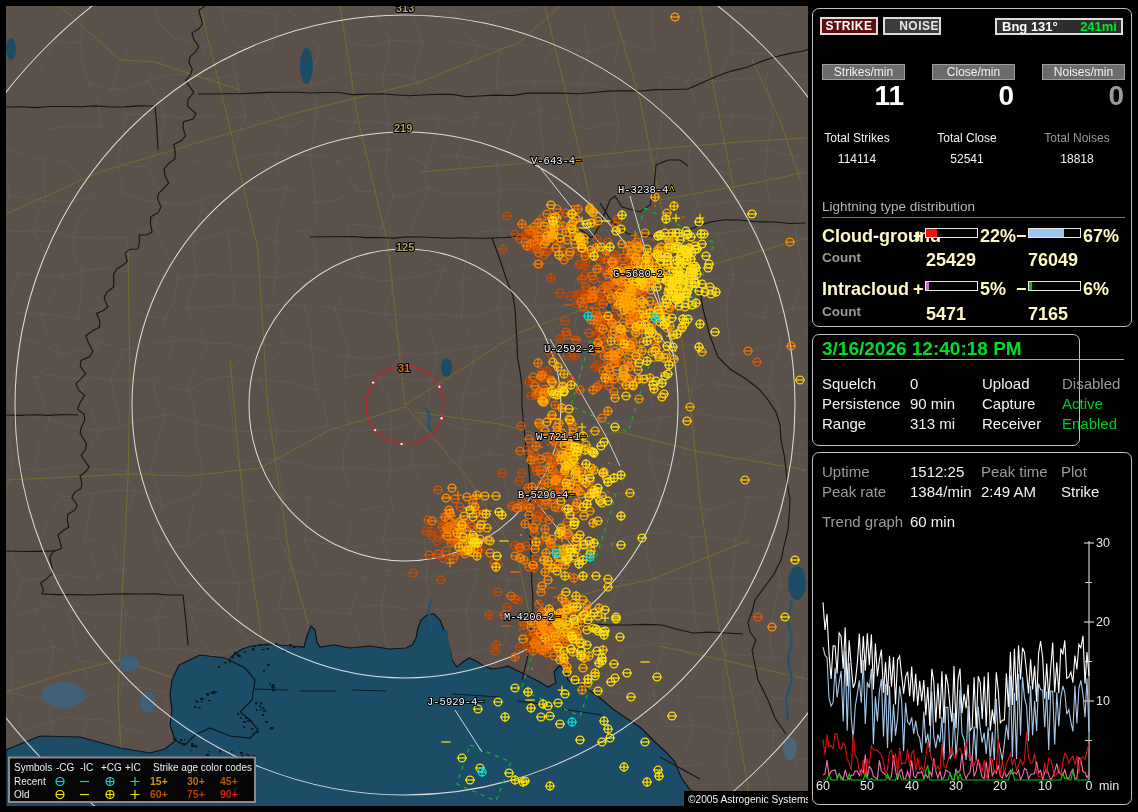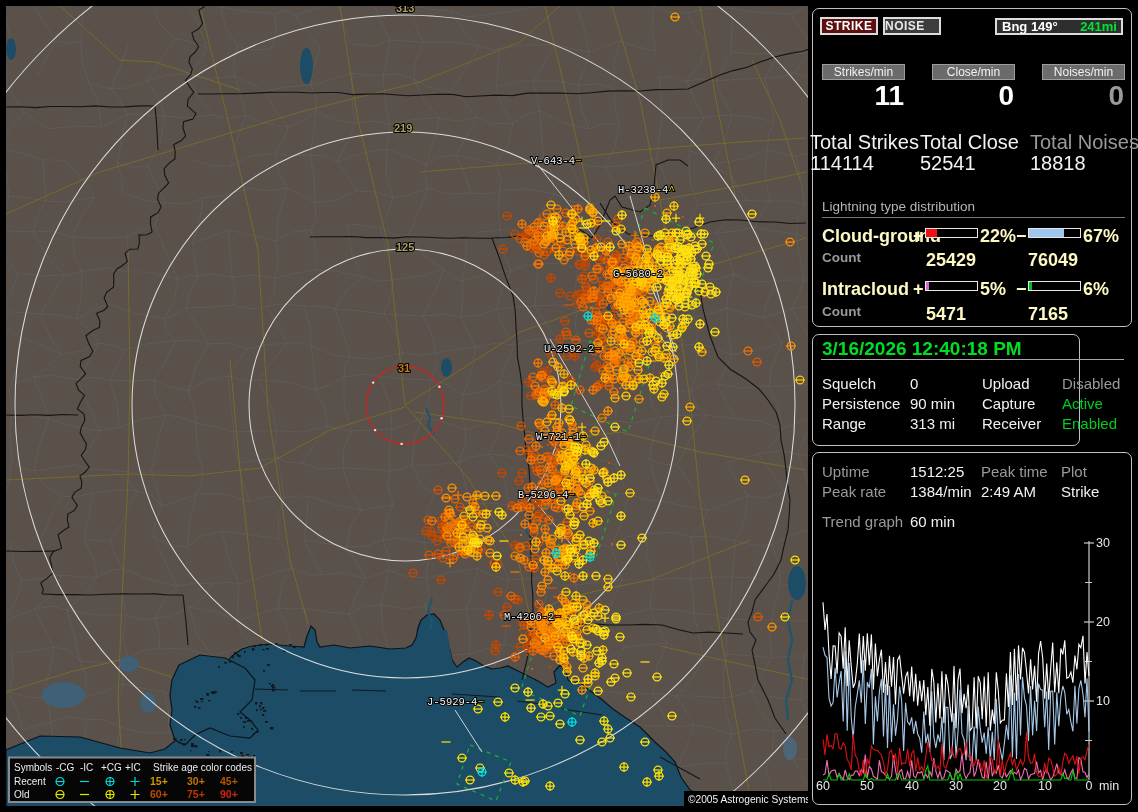--- a/index.html
+++ b/index.html
@@ -3,21 +3,21 @@
 *{margin:0;padding:0;box-sizing:border-box}
 html,body{width:1138px;height:812px;background:#000;overflow:hidden;font-family:"Liberation Sans",sans-serif}
 #wrap{position:relative;width:1138px;height:812px}
 #map{position:absolute;left:0;top:0}
 .sh{paint-order:stroke;stroke:#000;stroke-width:2px}
 .cell{font-family:"Liberation Mono",monospace;font-size:10.5px;fill:#f5f5f5}
 .panel{position:absolute;background:#000;border:1px solid #c0c0c0;border-radius:7px}
 .ab{position:absolute;white-space:nowrap}
 .btn3{position:absolute;height:16px;background:#6b6b6b;border:1px solid #9d9d9d;color:#f2f2f2;font-size:12px;text-align:center;line-height:14px;width:83px}
 .big{font-size:28px;font-weight:bold;color:#fff;width:83px;text-align:right}
-.tot{font-size:20px;color:#f2f2f2;width:94px;text-align:left}
+.tot{font-size:12px;color:#f2f2f2;width:94px;text-align:center}
 .bar{position:absolute;width:53px;height:10px;border:1px solid #e8e8e8;background:#000}
 .bar i{display:block;height:8px;margin-top:0px}
 .b13{font-size:18px;font-weight:bold;color:#fef9c3}
 .g13{font-size:13.5px;font-weight:bold;color:#9a9a9a}
 .row{font-size:15px;color:#f2f2f2}
 .gray{color:#9a9a9a}
 .green{color:#00cc22}
 #trend{position:absolute;left:0;top:80px}
 </style></head>
 <body>
@@ -2084,23 +2084,23 @@
           <text x="187" y="798" fill="#bf3500" font-weight="bold" font-size="10.5">75+</text>
           <text x="220" y="798" fill="#cf2512" font-weight="bold" font-size="10.5">90+</text>
         </g>
 <rect x="684" y="791" width="125" height="16" fill="#000"></rect>
         <text x="688" y="803" font-size="10.2" fill="#f2f2f2">©2005 Astrogenic Systems</text>
 </g>
 </svg>
 
 <div class="panel" style="left:812px;top:8px;width:320px;height:319px">
   <div class="ab" style="left:7px;top:8px;width:58px;height:18px;background:#5e0f0f;border:2px solid #dcdcdc;color:#fff;font-weight:bold;font-size:12px;text-align:center;line-height:14px;letter-spacing:.5px">STRIKE</div>
-  <div class="ab" style="left:70px;top:8px;width:58px;height:18px;background:#3c3c3c;border:2px solid #dcdcdc;color:#e8e8e8;font-weight:bold;font-size:12px;text-align:left;line-height:14px;letter-spacing:.5px">NOISE</div>
+  <div class="ab" style="left:70px;top:8px;width:58px;height:18px;background:#3c3c3c;border:2px solid #dcdcdc;color:#e8e8e8;font-weight:bold;font-size:12px;text-align:right;line-height:14px;letter-spacing:.5px">NOISE</div>
   <div class="ab" style="left:182px;top:8.5px;width:128px;height:17px;background:#2e2e2e;border:2px solid #dcdcdc;font-weight:bold;font-size:13px;line-height:13px">
-    <span style="position:absolute;left:5px;color:#fff">Bng 149°</span>
+    <span style="position:absolute;left:5px;color:#fff">Bng 131°</span>
         <span style="position:absolute;right:4px;color:#00e535">241mi</span>
       </div>
   <div class="btn3" style="left:9px;top:55px">Strikes/min</div>
   <div class="btn3" style="left:119px;top:55px">Close/min</div>
   <div class="btn3" style="left:229px;top:55px">Noises/min</div>
   <div class="ab big" style="left:8px;top:71px">11</div>
   <div class="ab big" style="left:118px;top:71px">0</div>
   <div class="ab big" style="left:228px;top:71px;color:#9a9a9a">0</div>
   <div class="ab tot" style="left:-3px;top:122px">Total Strikes</div>
   <div class="ab tot" style="left:107px;top:122px">Total Close</div>

